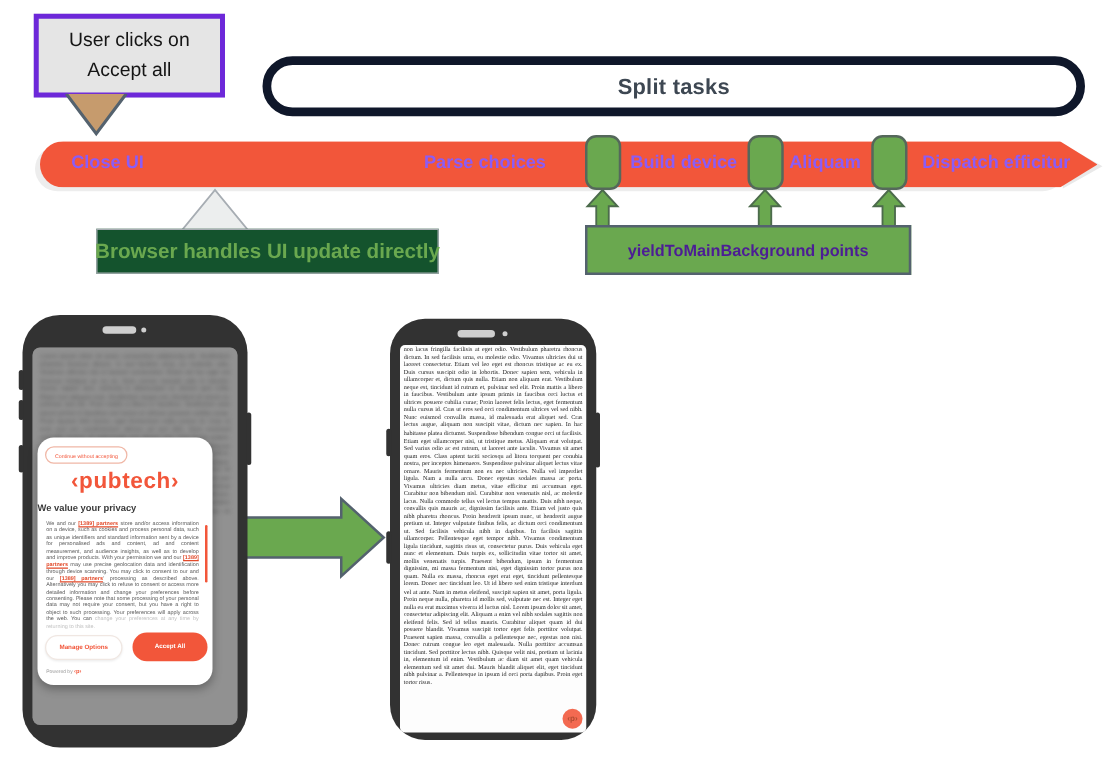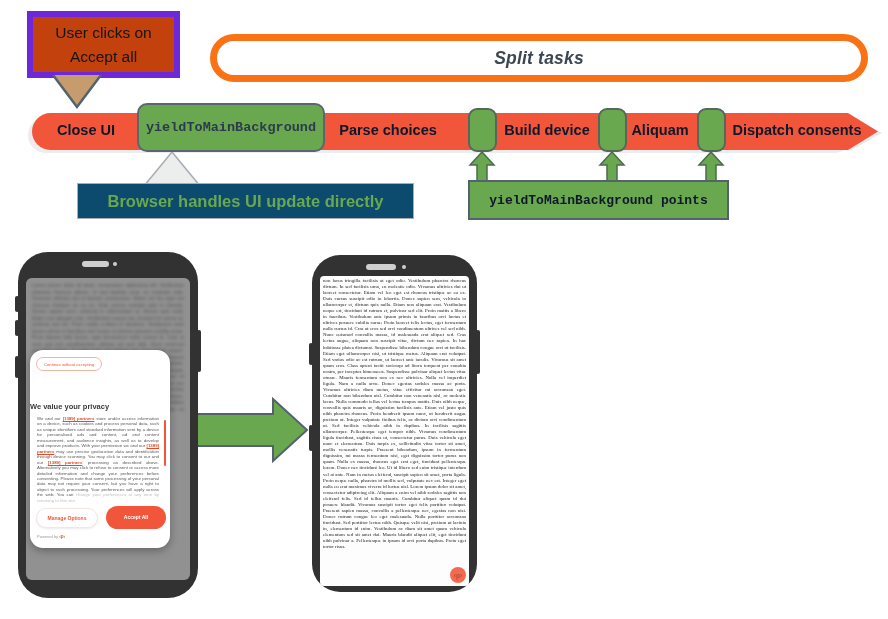--- a/index.html
+++ b/index.html
@@ -8,50 +8,50 @@
   #canvas { position: relative; width: 888px; height: 619px; background:#fff; overflow: hidden; }
 
   
   .ghost-bar { position:absolute; left:28px; top:117px; width:824px; height:36px;
                background:#ededed; border-radius:19px; z-index:0; }
   .ghost-tip { position:absolute; left:850px; top:114px; z-index:0; }
   .task-bar { position:absolute; left:32px; top:113px; width:846px; height:37px;
               background:#f2563a; border-radius:19px 0 0 19px; z-index:1;
               clip-path: polygon(0 0, calc(100% - 30px) 0, 100% 50%, calc(100% - 30px) 100%, 0 100%); }
   .task-label { position:absolute; top:122px; transform:translateX(-50%);
-                color:#0f172a; font-weight:bold; font-size:14.5px; white-space:nowrap; z-index:3; }
+                color:#8b5cf6; font-weight:bold; font-size:14.5px; white-space:nowrap; z-index:3; }
   .yield-box { position:absolute; left:137px; top:103px; width:188px; height:49px;
                background:#6aa84f; border:2px solid #5b6770; border-radius:10px; z-index:2;
                display:flex; align-items:center; justify-content:center; }
   .yield-box span { font-family:"Liberation Mono","DejaVu Sans Mono",monospace;
                     font-weight:bold; font-size:13.5px; color:#2c3a4d; white-space:nowrap; }
   .connector { position:absolute; top:108px; width:29px; height:44px; background:#6aa84f;
                border:2px solid #55685b; border-radius:9px; z-index:2; }
-  .split-pill { position:absolute; left:210px; top:34px; width:658px; height:48px;
-                background:#fff; border:7px solid #f97316; border-radius:31px; z-index:1;
-                display:flex; align-items:center; justify-content:center;font-style:italic; }
+  .split-pill { position:absolute; left:210px; top:45px; width:658px; height:48px;
+                background:#fff; border:7px solid #0f172a; border-radius:31px; z-index:1;
+                display:flex; align-items:center; justify-content:center; }
   .split-pill span { font-size:17.5px; font-weight:bold; color:#3d4752; letter-spacing:0.2px; }
 
   .user-callout { position:absolute; left:27px; top:11px; width:153px; height:67px;
-                  background:#c2410c; border:6px solid #6d28d9; z-index:2;
+                  background:#e5e5e5; border:4px solid #6d28d9; z-index:2;
                   display:flex; align-items:center; justify-content:center; }
   .user-callout span { font-size:15.5px; color:#151515; text-align:center; white-space:pre-line; line-height:1.5; }
   .user-pointer { position:absolute; left:50px; top:75px; z-index:3; }
 
-  .browser-callout { position:absolute; left:77px; top:183px; width:337px; height:36px;
-                     background:#0c4a6e; border:1.5px solid #a7adb3; z-index:2;
+  .browser-callout { position:absolute; left:77px; top:183px; width:274px; height:36px;
+                     background:#14532d; border:1.5px solid #a7adb3; z-index:2;
                      display:flex; align-items:center; justify-content:center; }
   .browser-callout span { font-size:16.5px; font-weight:bold; color:#6aa84f; white-space:nowrap; }
   .browser-pointer { position:absolute; left:142px; top:150px; z-index:1; }
 
   .points-box { position:absolute; left:468px; top:180px; width:261px; height:40px;
                 background:#6aa84f; border:2px solid #54626e; z-index:2;
                 display:flex; align-items:center; justify-content:center; }
-  .points-box span { font-family:Liberation Mono, monospace;
-                     font-weight:bold; font-size:13px; color:#0f172a; white-space:nowrap; }
+  .points-box span { font-family:Liberation Sans, sans-serif;
+                     font-weight:bold; font-size:13px; color:#4c1d95; white-space:nowrap; }
   .up-arrow { position:absolute; top:151px; z-index:1; }
 
   .big-arrow { position:absolute; left:191px; top:396px; z-index:1; }
 
   
   .phone { position:absolute; background:#323232; border-radius:30px; z-index:1; }
   .phone-left  { left:18px;  top:252px; width:180px; height:346px; }
   .phone-right { left:312px; top:255px; width:165px; height:337px; border-radius:28px; }
   .side-btn { position:absolute; width:4px; background:#323232; border-radius:2px; }
   .speaker { position:absolute; height:6px; border-radius:3px; background:#cfcfcf; }
@@ -110,25 +110,22 @@
   <div class="task-bar"></div>
 
   <div class="split-pill">
     <span>Split tasks</span>
   </div>
 
   <span class="task-label" style="left:86px">Close UI</span>
   <span class="task-label" style="left:388px">Parse choices</span>
   <span class="task-label" style="left:547px">Build device</span>
   <span class="task-label" style="left:660px">Aliquam</span>
-  <span class="task-label" style="left:797px">Dispatch consents</span>
-
-  <div class="yield-box">
-    <span>yieldToMainBackground</span>
-  </div>
+  <span class="task-label" style="left:797px">Dispatch efficitur</span>
+
 
   <div class="connector" style="left:468px"></div>
   <div class="connector" style="left:598px"></div>
   <div class="connector" style="left:697px"></div>
 
   <div class="user-callout">
     <span>User clicks on
 Accept all</span>
   </div>
   <svg class="user-pointer" width="54" height="35">
@@ -167,20 +164,21 @@
     <div class="speaker" style="left:64px; top:9px; width:27px;"></div>
     <div class="cam-dot" style="left:95px; top:10px;"></div>
 
     <div class="screen-left">
       <div class="blur-text">Lorem ipsum dolor sit amet, consectetur adipiscing elit. Vestibulum pharetra rhoncus dictum. In sed facilisis urna, eu molestie odio. Vivamus ultricies dui ut laoreet consectetur. Etiam vel leo eget est rhoncus tristique ac eu ex. Duis cursus suscipit odio in lobortis. Donec sapien sem, vehicula in ullamcorper et, dictum quis nulla. Etiam non aliquam erat. Vestibulum neque est, tincidunt id rutrum et, pulvinar sed elit. Proin mattis a libero in faucibus. Vestibulum ante ipsum primis in faucibus orci luctus et ultrices posuere cubilia curae. Proin laoreet felis lectus, eget fermentum nulla cursus id. Cras ut eros sed orci condimentum ultrices vel sed nibh. Nunc euismod convallis massa, id malesuada erat aliquet sed. Cras lectus augue, aliquam non suscipit vitae, dictum nec sapien. In hac habitasse platea dictumst. Suspendisse bibendum congue orci ut facilisis. Etiam eget ullamcorper nisi, ut tristique metus. Aliquam erat volutpat. Sed varius odio ac est rutrum, ut laoreet ante iaculis. Vivamus sit amet quam eros. Class aptent taciti sociosqu ad litora torquent per conubia nostra, per inceptos himenaeos. Suspendisse pulvinar aliquet lectus vitae ornare. Mauris fermentum non ex nec ultricies. Nulla vel imperdiet ligula. Nam a nulla arcu. Donec egestas sodales massa ac porta. Vivamus ultricies diam metus, vitae efficitur mi accumsan eget.</div>
       <div class="dim-overlay"></div>
     </div>
 
     <div class="consent-modal">
       <div class="continue-btn">Continue without accepting</div>
+      <div class="pub-logo">‹pubtech›</div>
       <div class="privacy-title">We value your privacy</div>
       <div class="privacy-body"><span>We and our </span><span class="lnk">[1389] partners</span><span> store and/or access information on a device, such as cookies and process personal data, such as unique identifiers and standard information sent by a device for personalised ads and content, ad and content measurement, and audience insights, as well as to develop and improve products. With your permission we and our </span><span class="lnk">[1389] partners</span><span> may use precise geolocation data and identification through device scanning. You may click to consent to our and our </span><span class="lnk">[1389] partners</span><span>' processing as described above. Alternatively you may click to refuse to consent or access more detailed information and change your preferences before consenting. Please note that some processing of your personal data may not require your consent, but you have a right to object to such processing. Your preferences will apply across the web. You can</span><span class="fade"> change your preferences at any time by returning to this site.</span></div>
       <div class="privacy-scrollbar"></div>
       <div class="manage-btn">Manage Options</div>
       <div class="accept-btn">Accept All</div>
       <div class="powered">
         <span>Powered by</span>
         <span class="plogo">‹p›</span>
       </div>
     </div>

